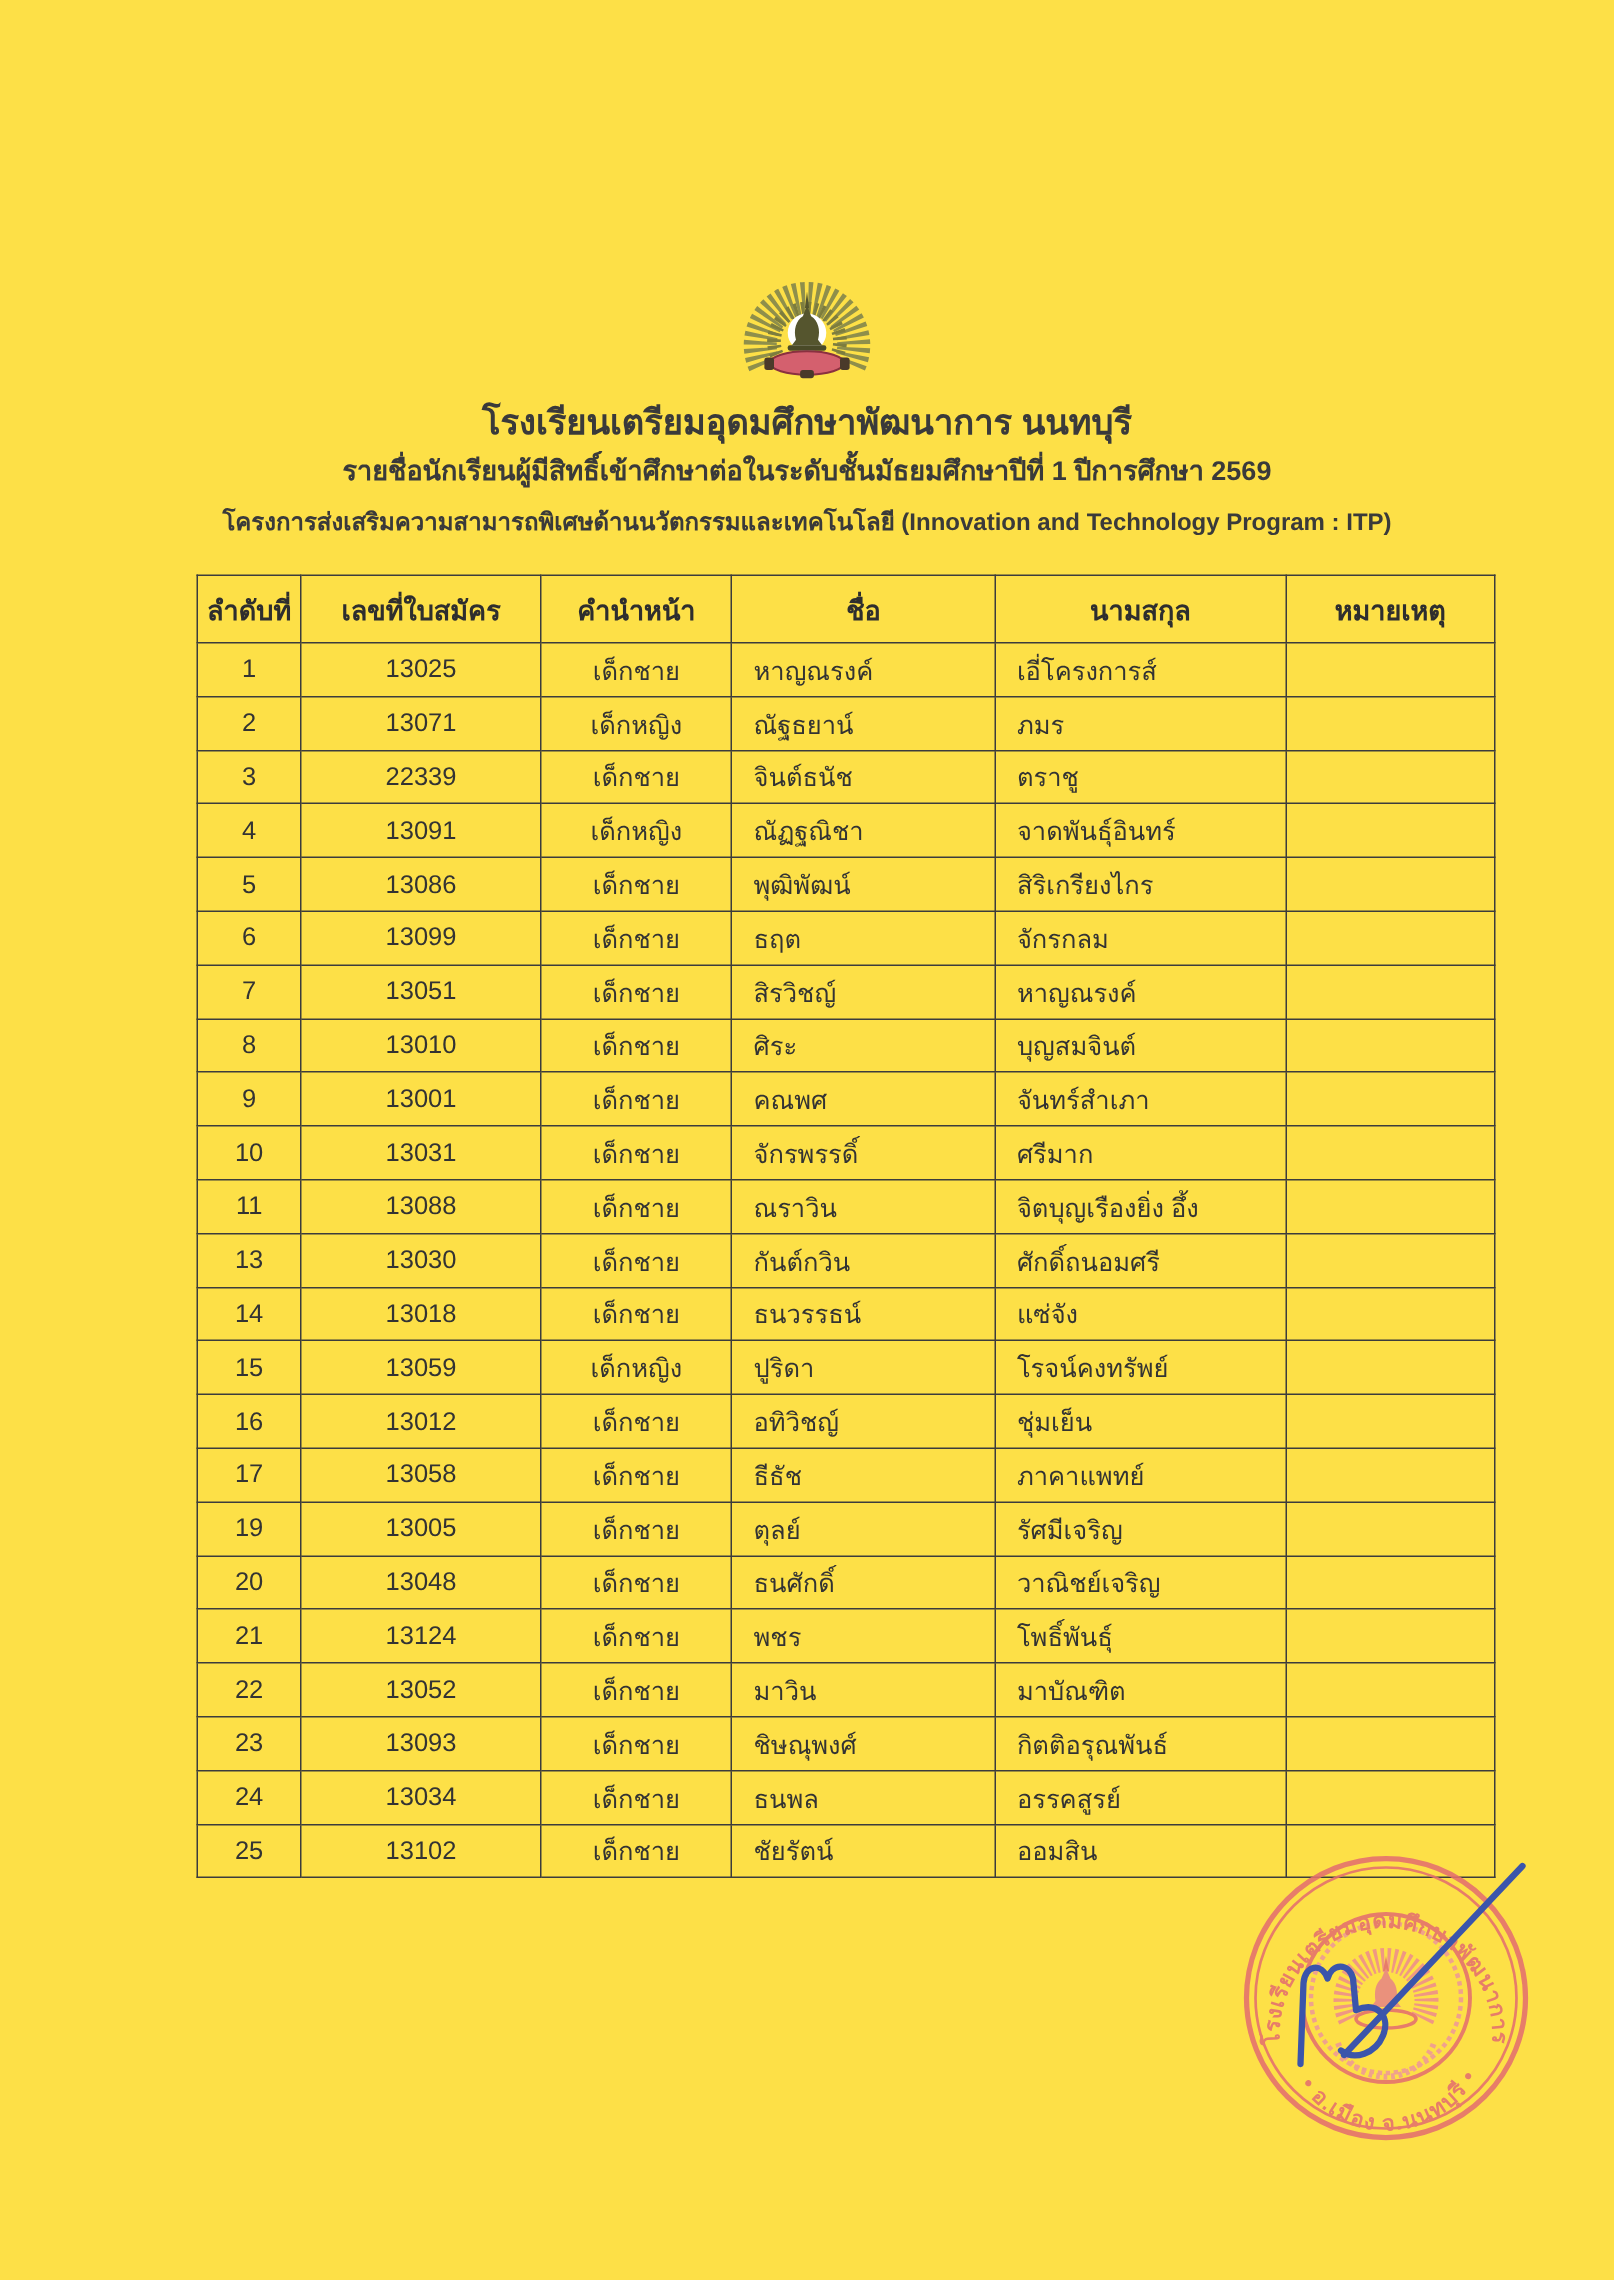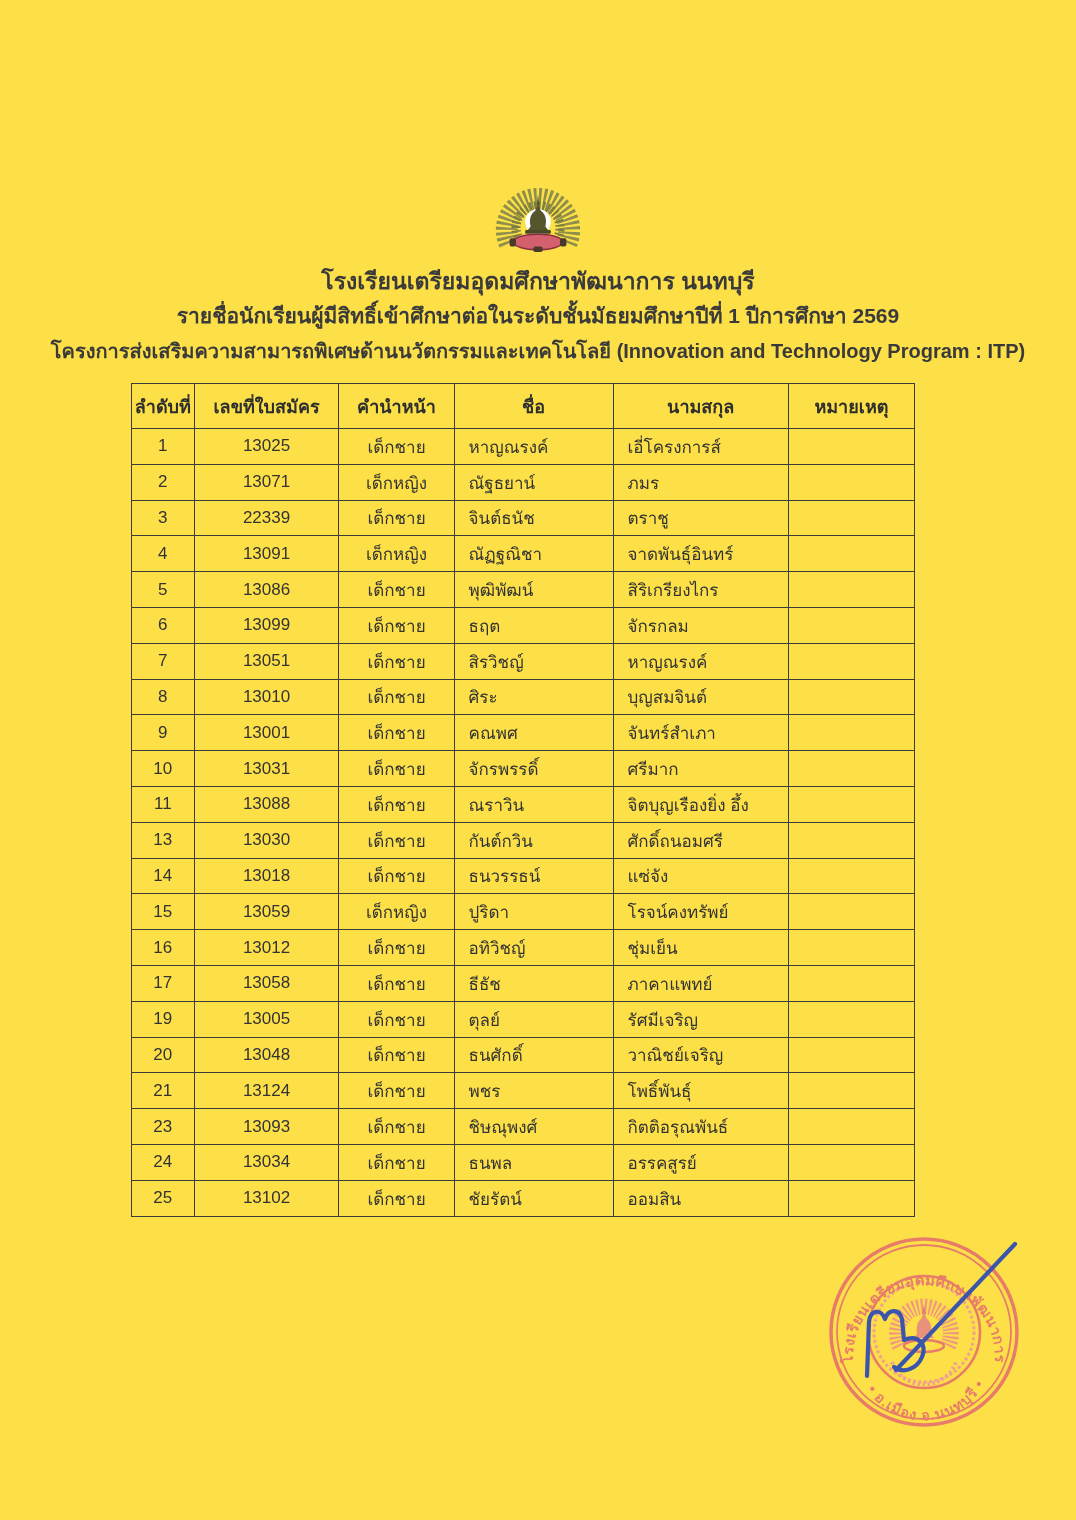--- a/index.html
+++ b/index.html
@@ -6,25 +6,25 @@
   body{
     width:1076px;height:1520px;position:relative;background:#ffffff;
     font-family:"Liberation Sans", sans-serif;color:#2f2f2f;
   }
   .page{position:absolute;inset:0;background:#fde047;overflow:hidden;}
 
   .logo-wrap{position:absolute;top:174px;left:0;width:100%;text-align:center;}
 
   .title{position:absolute;left:0;width:100%;text-align:center;font-weight:bold;color:#3a3a3a;}
   .title.t1{top:263px;font-size:23px;}
-  .title.t2{top:299px;font-size:21px;}
-  .title.t3{top:335px;font-size:20px;}
+  .title.t2{top:299px;font-size:18px;}
+  .title.t3{top:335px;font-size:16px;}
 
   table.students{
-    position:absolute;top:383px;left:131px;width:784px;
+    position:absolute;top:383px;left:131px;width:866px;
     border-collapse:collapse;table-layout:fixed;
   }
   table.students th, table.students td{
     border:1px solid #3c3c3c;
     font-size:17px;color:#333;
     overflow:hidden;white-space:nowrap;
   }
   table.students th{height:44px;font-size:18px;font-weight:bold;color:#2e2e2e;text-align:center;padding:0 2px;}
   table.students td{height:34.8px;padding:0 4px;text-align:center;}
   table.students td.c3, table.students td.c4{text-align:left;padding-left:14px;}
@@ -226,20 +226,28 @@
         </tr>
         <tr>
           <td class="c0">21</td>
           <td class="c1">13124</td>
           <td class="c2">เด็กชาย</td>
           <td class="c3">พชร</td>
           <td class="c4">โพธิ์พันธุ์</td>
           <td class="c5"></td>
         </tr>
         <tr>
+          <td class="c0">22</td>
+          <td class="c1">13052</td>
+          <td class="c2">เด็กชาย</td>
+          <td class="c3">มาวิน</td>
+          <td class="c4">มาบัณฑิต</td>
+          <td class="c5"></td>
+        </tr>
+        <tr>
           <td class="c0">23</td>
           <td class="c1">13093</td>
           <td class="c2">เด็กชาย</td>
           <td class="c3">ชิษณุพงศ์</td>
           <td class="c4">กิตติอรุณพันธ์</td>
           <td class="c5"></td>
         </tr>
         <tr>
           <td class="c0">24</td>
           <td class="c1">13034</td>

